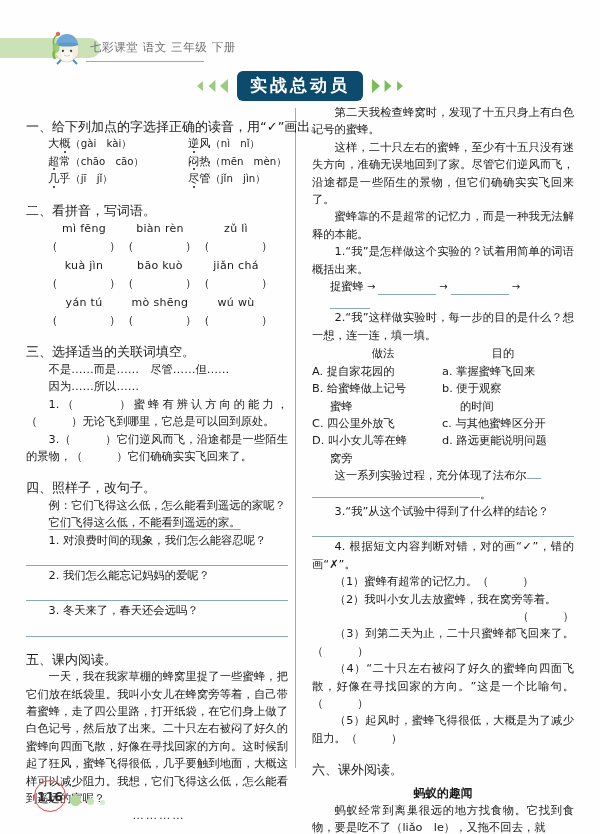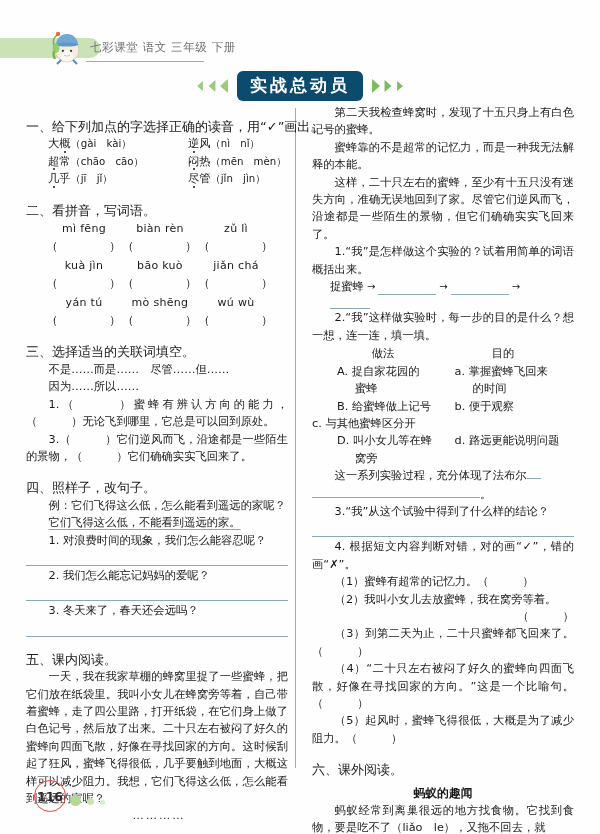--- a/index.html
+++ b/index.html
@@ -154,21 +154,21 @@
   .chain .lbl { white-space: nowrap; }
   .chain .blank { border-bottom: 1px solid #8aa8b5; width: 58px; height: 14px; }
   .chain .arw { font-size: 10px; padding: 0 1px; }
   .chain-tail { margin-left: 0; width: 40px; border-bottom: 1px solid #8aa8b5; height: 14px; }
 
   
   .mt-head { display: flex; padding-left: 16px; margin-top: 1px; }
   .mt-head .h1 { width: 110px; text-align: center; }
   .mt-head .h2 { width: 130px; text-align: center; }
   .mt-row { display: flex; }
-  .mt-row .c1 { width: 130px; margin-left: 25px; }
+  .mt-row .c1 { width: 130px; }
   .mt-row .c2 { width: 132px; }
   .mt-sub { padding-left: 18px; }
 
   
   .center-head { text-align: center; font-weight: bold; font-size: 11.8px; margin-top: 6px; }
 
   
   .dots-row { text-align: center; letter-spacing: 2px; color: #333; padding-left: 4px; }
 
   
@@ -300,22 +300,22 @@
       <div class="rule"></div>
 
       <div class="sec-head">五、课内阅读。</div>
       <div class="para">一天，我在我家草棚的蜂窝里捉了一些蜜蜂，把它们放在纸袋里。我叫小女儿在蜂窝旁等着，自己带着蜜蜂，走了四公里路，打开纸袋，在它们身上做了白色记号，然后放了出来。二十只左右被闷了好久的蜜蜂向四面飞散，好像在寻找回家的方向。这时候刮起了狂风，蜜蜂飞得很低，几乎要触到地面，大概这样可以减少阻力。我想，它们飞得这么低，怎么能看到遥远的家呢？</div>
       <div class="dots-row">…………</div>
     </div>
 
     <div class="col col-right">
 
       <div class="para">第二天我检查蜂窝时，发现了十五只身上有白色记号的蜜蜂。</div>
+      <div class="para">这样，二十只左右的蜜蜂，至少有十五只没有迷失方向，准确无误地回到了家。尽管它们逆风而飞，沿途都是一些陌生的景物，但它们确确实实飞回来了。</div>
       <div class="para">蜜蜂靠的不是超常的记忆力，而是一种我无法解释的本能。</div>
-      <div class="para">这样，二十只左右的蜜蜂，至少有十五只没有迷失方向，准确无误地回到了家。尽管它们逆风而飞，沿途都是一些陌生的景物，但它们确确实实飞回来了。</div>
 
       <div class="para">1.“我”是怎样做这个实验的？试着用简单的词语概括出来。</div>
       <div class="chain">
         <span class="lbl">捉蜜蜂</span>
         <span class="arw">→</span>
         <span class="blank"></span>
         <span class="arw">→</span>
         <span class="blank"></span>
         <span class="arw">→</span>
       </div>
@@ -329,32 +329,34 @@
         <div class="h2">目的</div>
       </div>
 
       <div class="mt-row">
         <div class="c1"><span>A.</span>
           <span>捉自家花园的</span></div>
         <div class="c2"><span>a.</span>
           <span>掌握蜜蜂飞回来</span></div>
       </div>
       <div class="mt-row">
-        <div class="c1 mt-sub">蜜蜂</div>
-        <div class="c2 mt-sub">的时间</div>
-      </div>
-
-      <div class="mt-row">
         <div class="c1"><span>B.</span>
           <span>给蜜蜂做上记号</span></div>
         <div class="c2"><span>b.</span>
           <span>便于观察</span></div>
       </div>
 
       <div class="mt-row">
+        <div class="c1 mt-sub">蜜蜂</div>
+        <div class="c2 mt-sub">的时间</div>
+      </div>
+
+      <div class="mt-row">
+        <div class="c1"><span>C.</span>
+          <span>四公里外放飞</span></div>
         <div class="c2"><span>c.</span>
           <span>与其他蜜蜂区分开</span></div>
       </div>
 
       <div class="mt-row">
         <div class="c1"><span>D.</span>
           <span>叫小女儿等在蜂</span></div>
         <div class="c2"><span>d.</span>
           <span>路远更能说明问题</span></div>
       </div>

